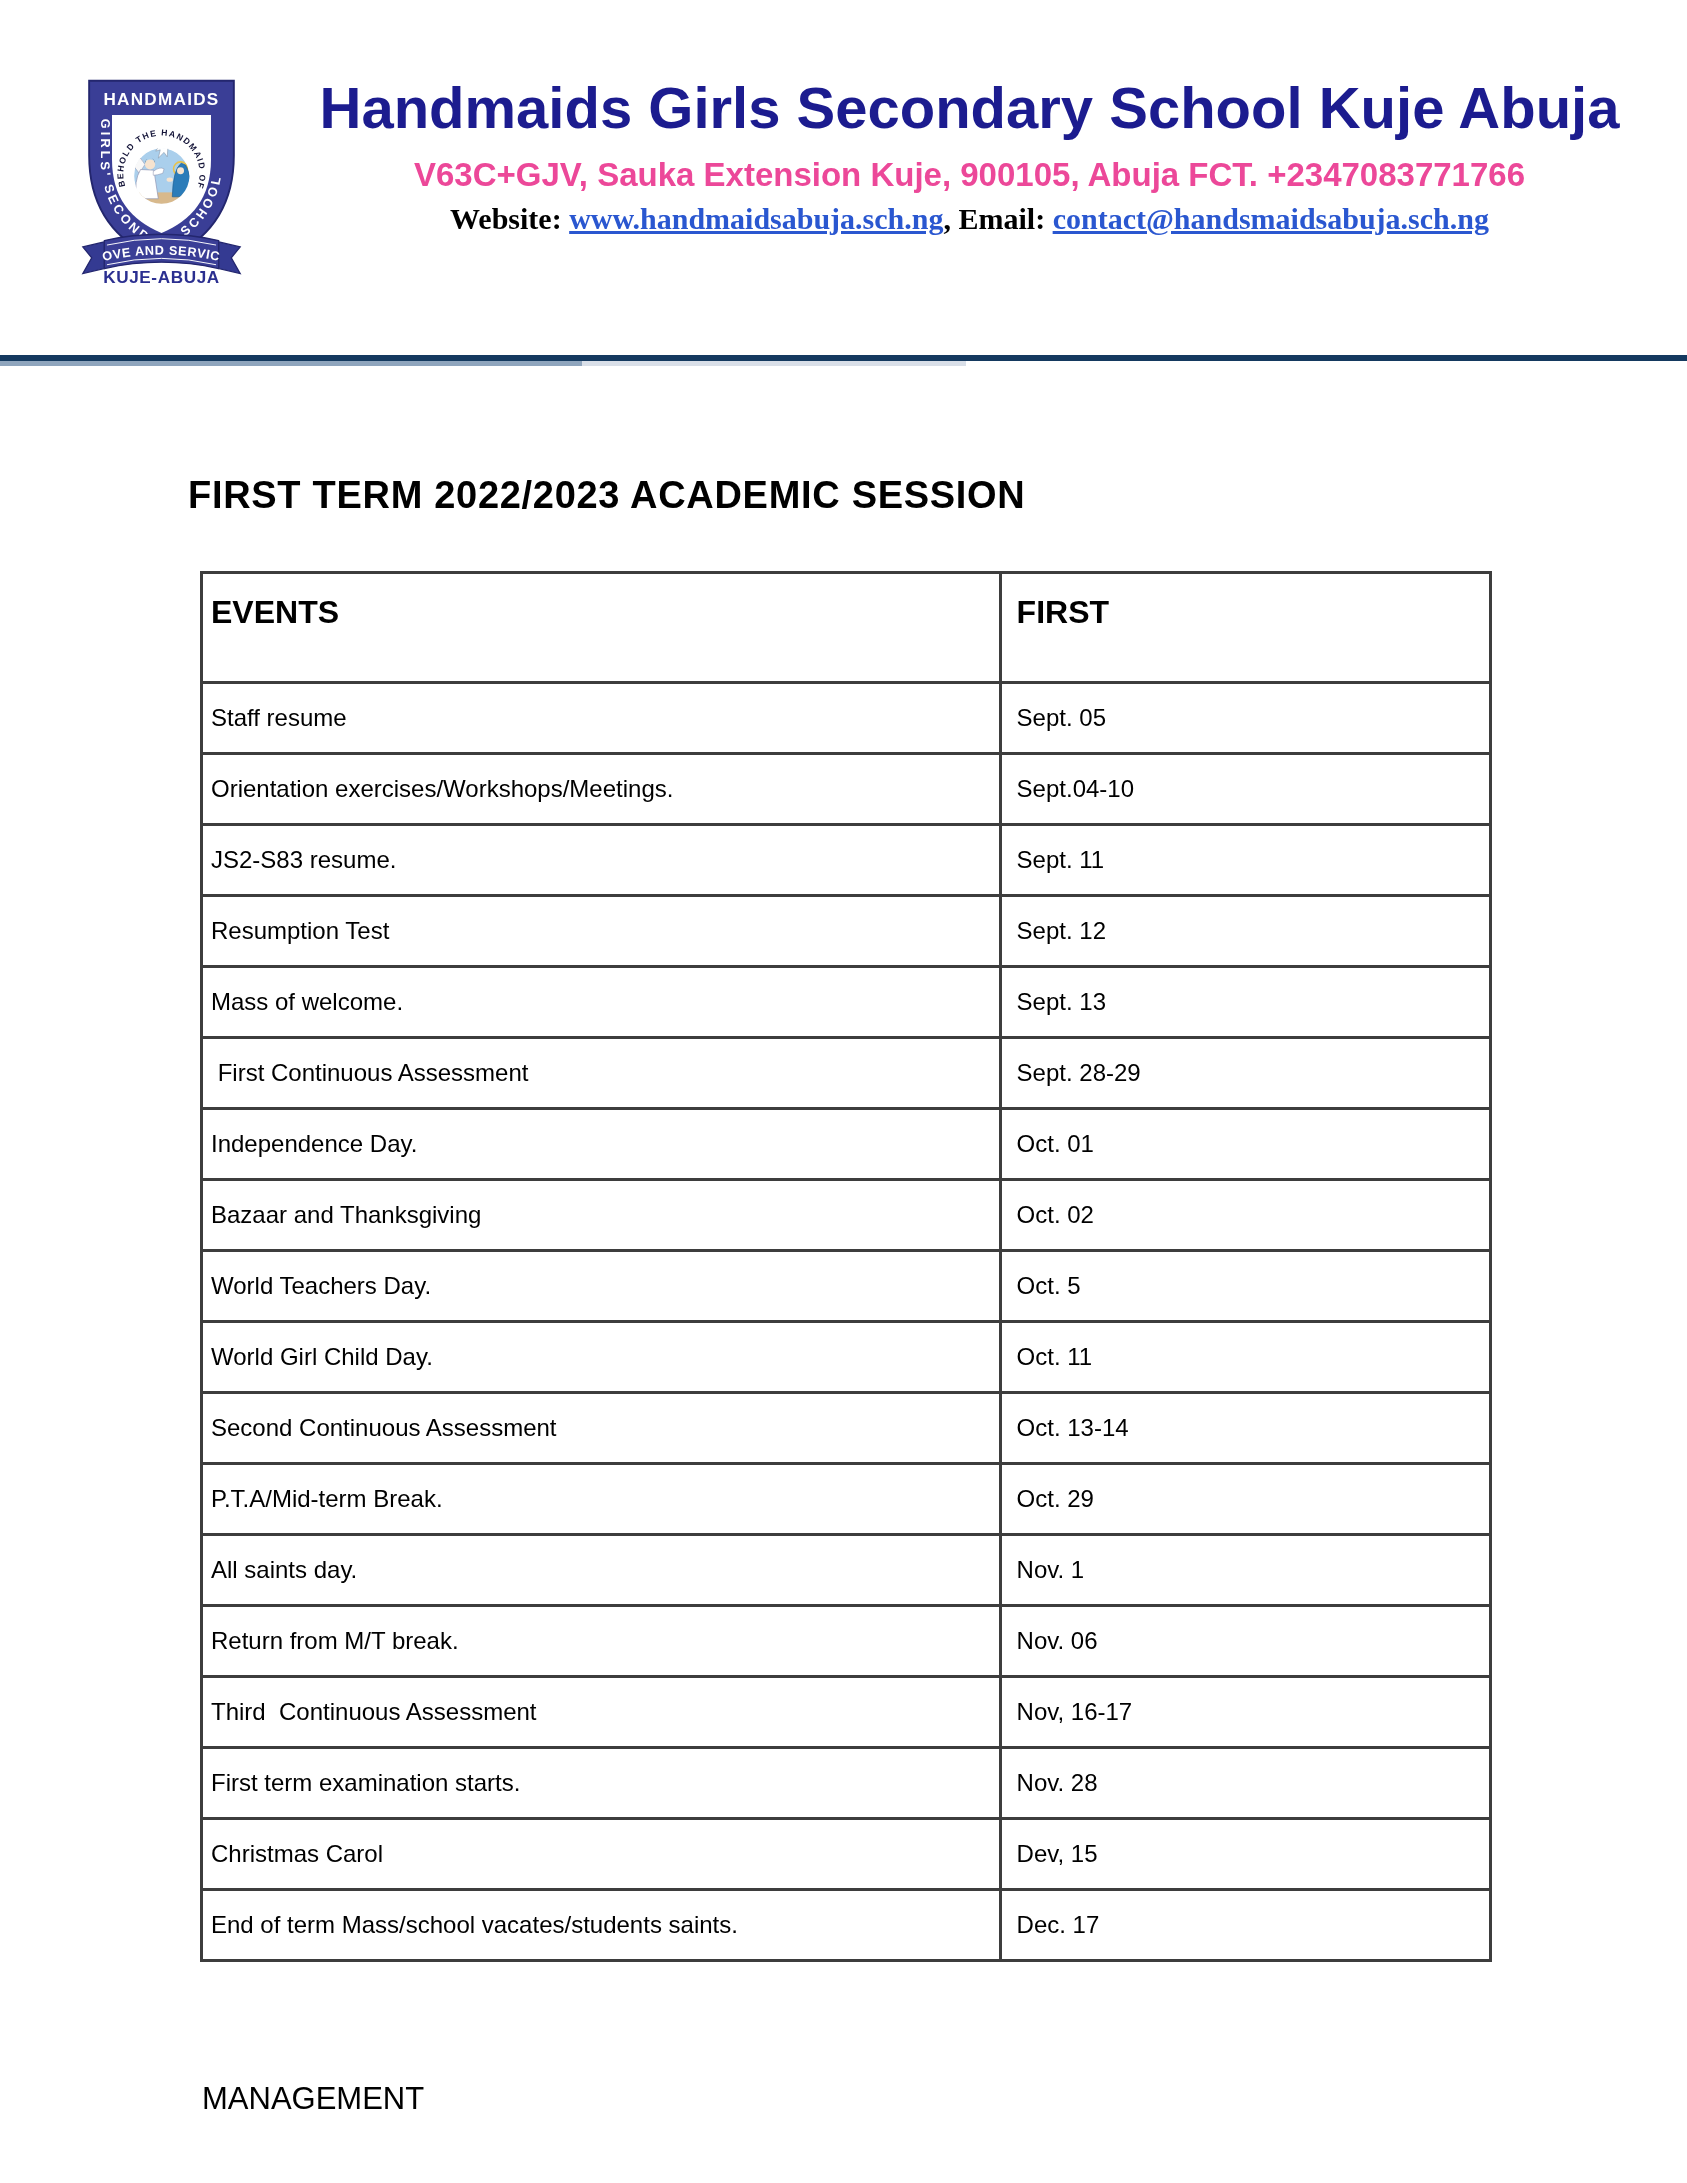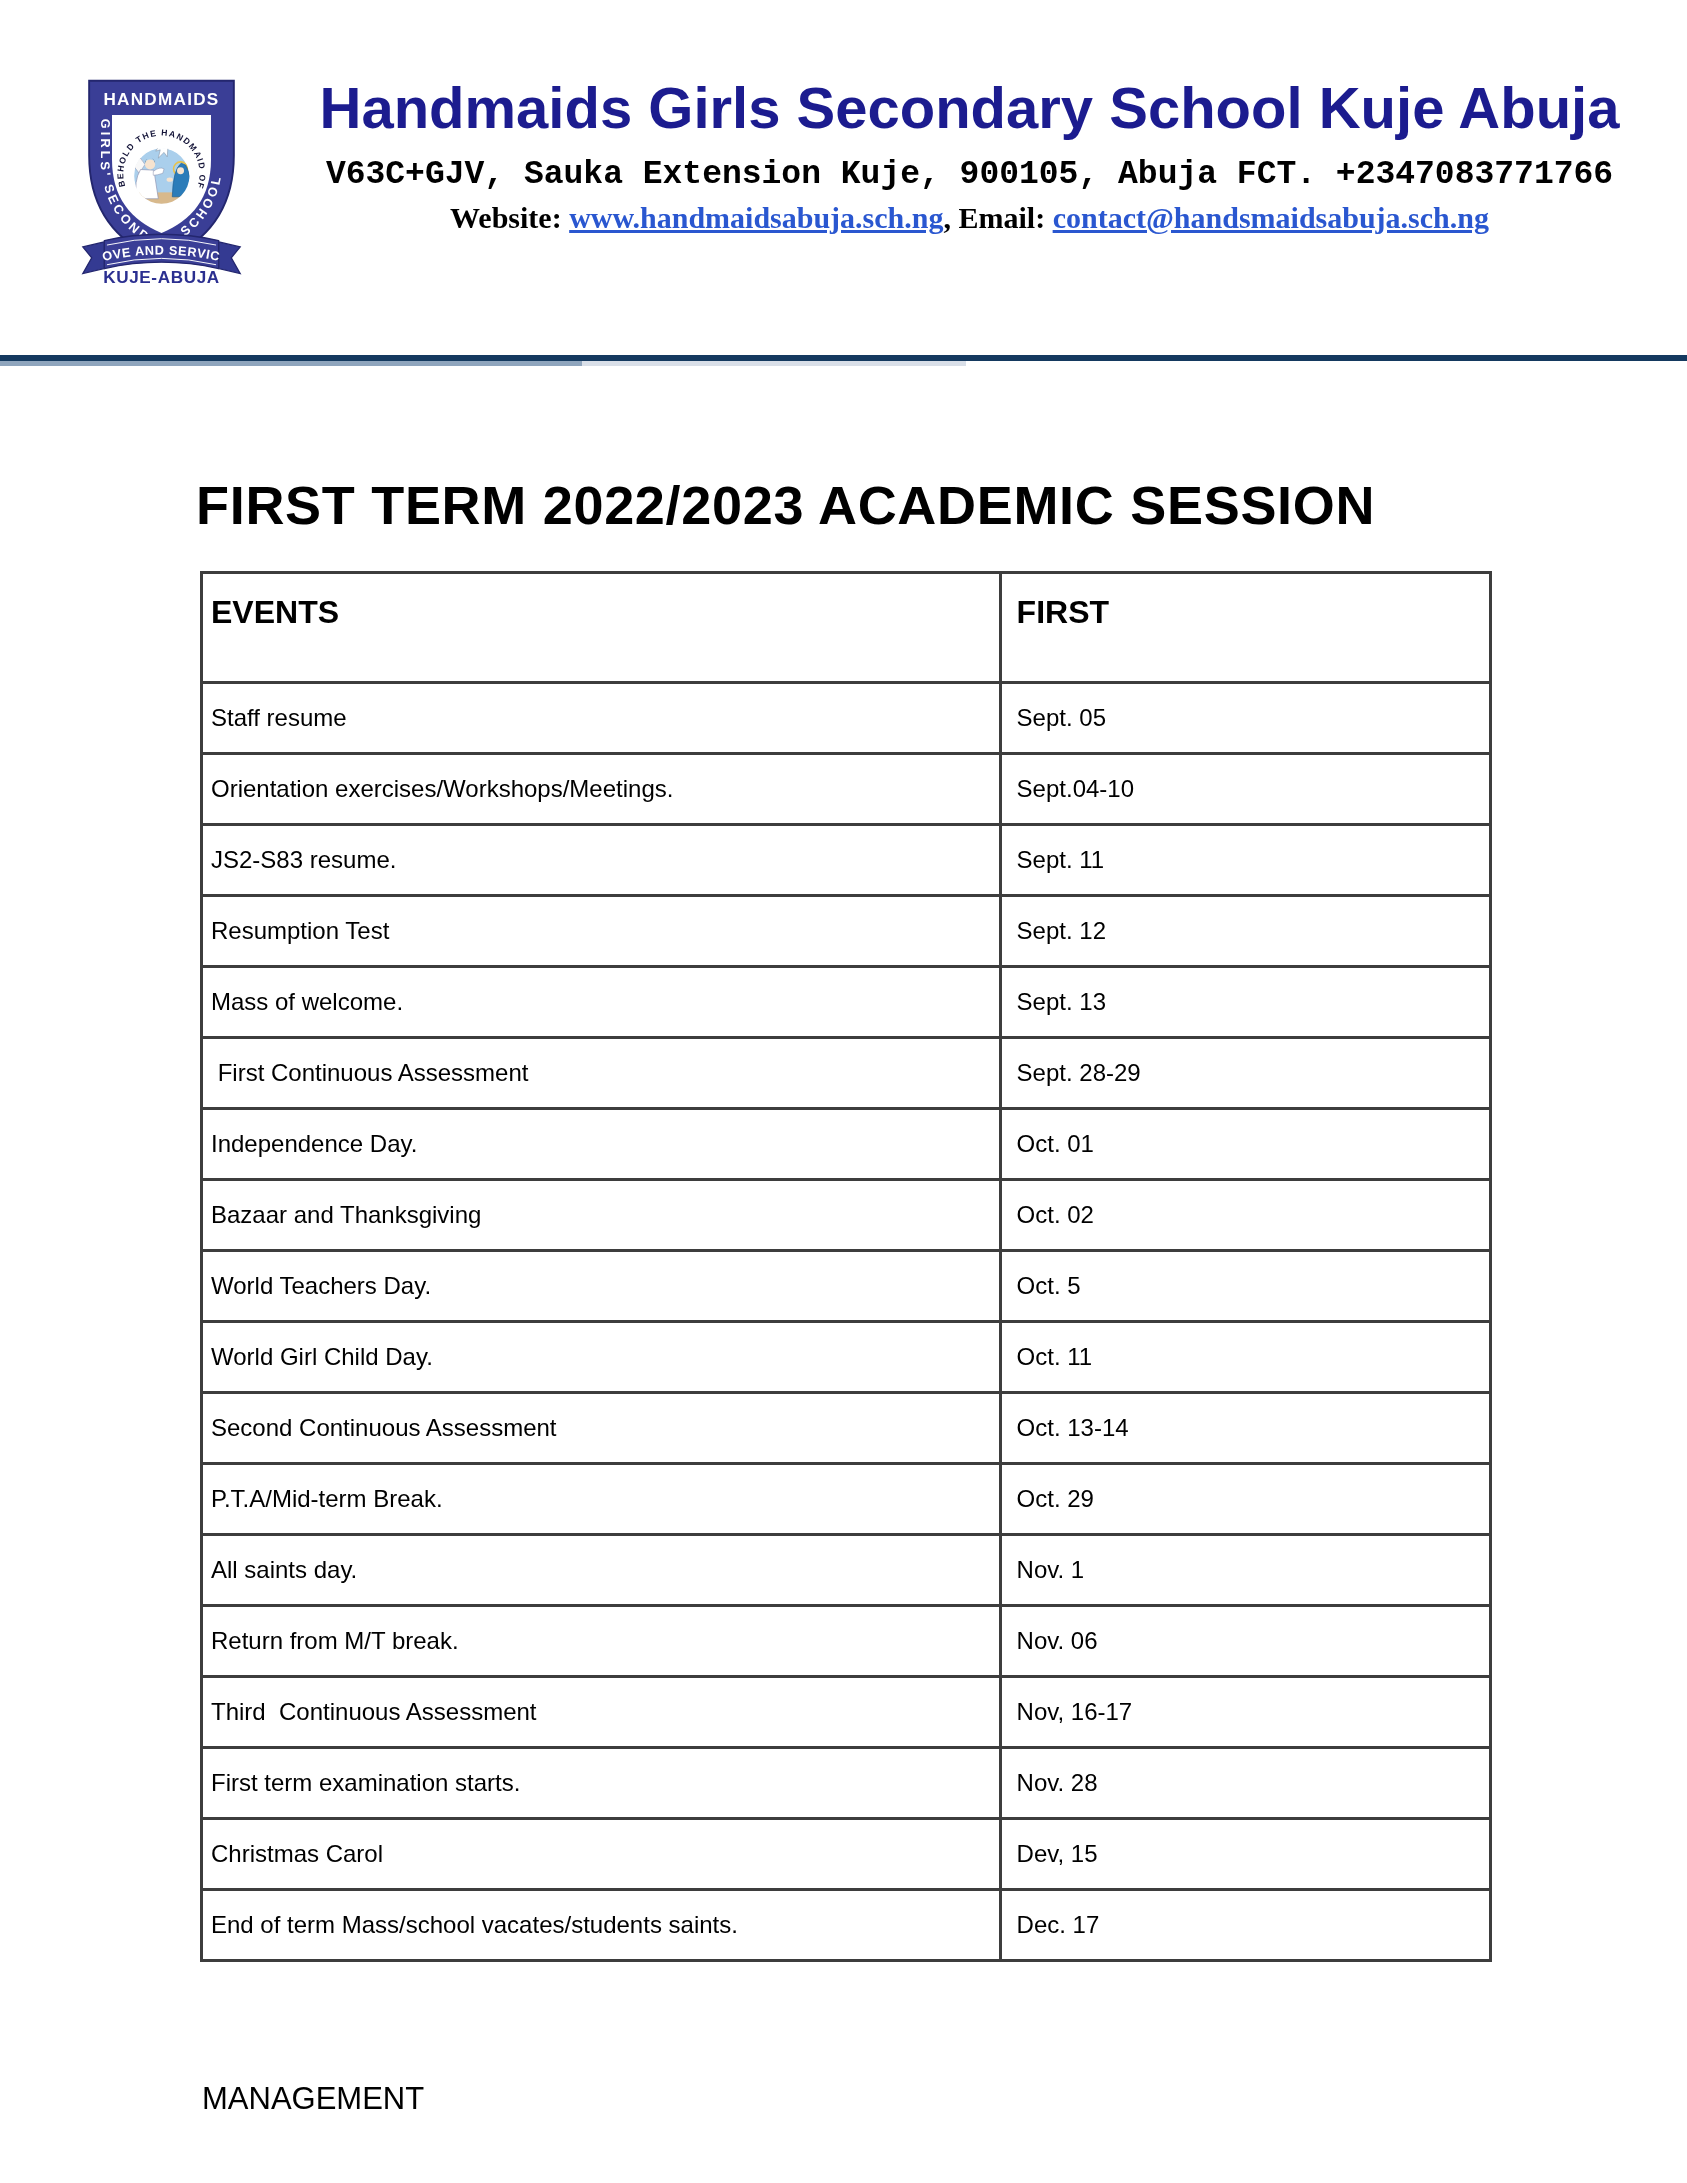--- a/index.html
+++ b/index.html
@@ -9,38 +9,38 @@
   }
 
   
   .logo { position:absolute; left:79px; top:74px; width:165px; height:212px; }
   .header-text { position:absolute; left:265px; top:78px; width:1409px; text-align:center; }
   .school-name {
     font-family:"Liberation Sans", sans-serif; font-weight:bold;
     font-size:58px; line-height:1.05; color:#1c1c8f; white-space:nowrap;
   }
   .address {
-    margin-top:17px; font-family:Liberation Mono, monospace; font-weight:bold;
-    font-size:33px; color:#000000; white-space:nowrap;
+    margin-top:17px; font-family:Liberation Sans, sans-serif; font-weight:bold;
+    font-size:33px; color:#ec4899; white-space:nowrap;
   }
   .weblinks {
     margin-top:8px; font-family:"Liberation Serif", serif; font-weight:bold;
     font-size:30px; color:#000000; white-space:nowrap;
   }
   .weblinks a { color:#2a57d0; text-decoration:underline; }
 
   
   .rule-dark  { position:absolute; left:0; top:355px; width:1687px; height:6px; background:#14395f; }
   .rule-light { position:absolute; left:0; top:361px; width:582px;  height:5.3px; background:#8fa5bd; }
   .rule-light2{ position:absolute; left:582px; top:361px; width:384px; height:5.3px; background:#d9dfe8; }
 
   
   .doc-title {
-    position:absolute; left:196px; top:474px;
-    font-size:54px; font-weight:bold; letter-spacing:0.7px; color:#000; white-space:nowrap;
+    position:absolute; left:188px; top:474px;
+    font-size:38px; font-weight:bold; letter-spacing:0.7px; color:#000; white-space:nowrap;
   }
   .events-table {
     position:absolute; left:200px; top:571px; width:1289px;
     border-collapse:collapse; table-layout:fixed;
     font-family:"Liberation Sans", sans-serif; color:#000;
   }
   .events-table th, .events-table td {
     border:3.3px solid #3d3d3d; box-sizing:border-box; text-align:left;
   }
   .events-table th {

